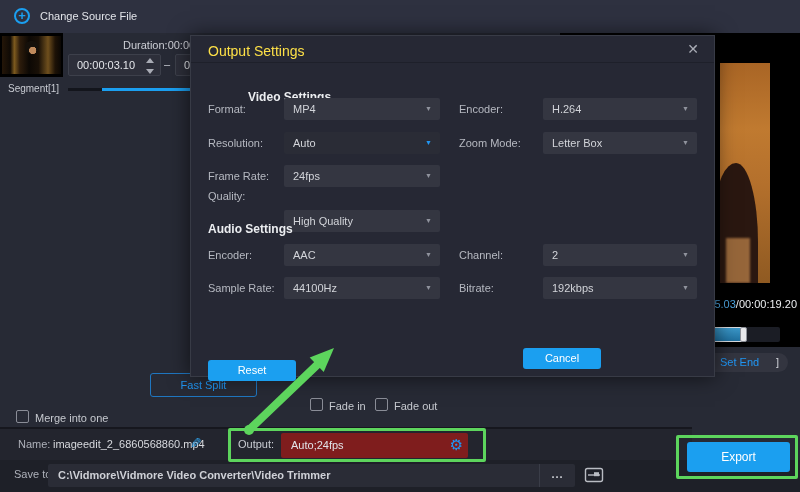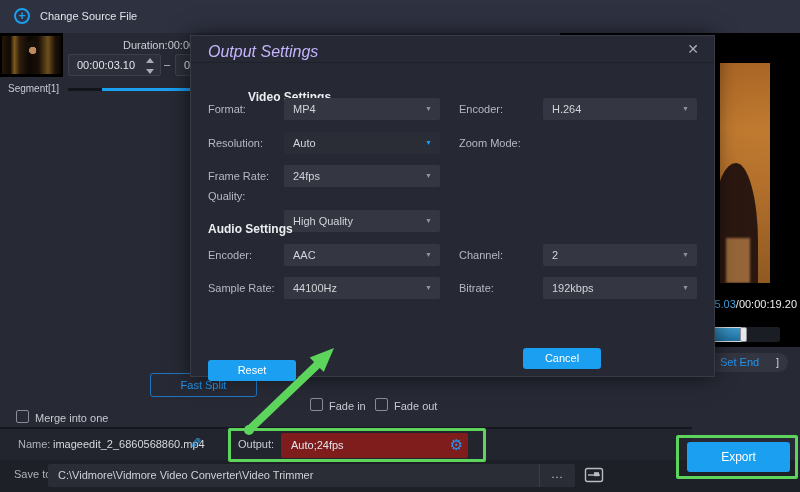--- a/index.html
+++ b/index.html
@@ -47,21 +47,21 @@
   .vol-fill { position:absolute; left:0; top:0; width:84px; height:15px; background:linear-gradient(180deg,#3b97c8,#1f6f9e); border:1px solid #d8dade; border-radius:2px; }
   .vol-handle { position:absolute; left:80px; top:0; width:7px; height:15px; background:#e9e9ec; border:1px solid #8e9199; border-radius:2px; }
   .set-end-pill { position:absolute; left:140px; top:320px; width:88px; height:19px; background:#333540; border-radius:10px; }
   .set-end-pill .br-l { position:absolute; left:7px; top:3px; color:#d0d2d8; }
   .set-end-pill .lbl { position:absolute; left:20px; top:3px; color:#2196f3; }
   .set-end-pill .br-r { position:absolute; right:9px; top:3px; color:#d0d2d8; }
 
   
   .dialog { position:absolute; left:190px; top:35px; width:525px; height:342px; background:#262834; border:1px solid #383b46; box-shadow:0 0 20px rgba(0,0,0,.6); z-index:5; }
   .dlg-header { position:absolute; left:0; top:0; width:100%; height:27px; border-bottom:1px solid #1e202a; }
-  .dlg-title { position:absolute; left:17px; top:7px; font-size:16px; color:#c4b5fd;font-style:italic; }
+  .dlg-title { position:absolute; left:17px; top:7px; font-size:14px; color:#fde047; }
   .dlg-close { position:absolute; right:12px; top:4px; width:18px; height:18px; color:#a9acb5; font-size:14px; line-height:18px; text-align:center; cursor:default; }
   .dlg-h2 { position:absolute; left:17px; font-size:12px; font-weight:bold; color:#eceef1; }
   .fld-label { position:absolute; color:#b6b9c1; }
   .dd { position:absolute; height:22px; background:#343641; border-radius:2px; color:#d2d4d9; line-height:22px; padding-left:9px; }
   .dd .arr { position:absolute; right:8px; top:0; font-size:7px; color:#90939d; line-height:22px; }
   .dd.active { background:#2a2c36; }
   .dd.active .arr { color:#2196f3; }
   .dd.c1 { left:93px; width:156px; }
   .dd.c2 { left:352px; width:154px; }
   .lb1 { left:17px; }
@@ -76,21 +76,21 @@
   
   .bar1 { position:absolute; left:0; top:427px; width:692px; height:33px; background:#23252e; border-top:2px solid #16171e; z-index:3; }
   .bar2 { position:absolute; left:0; top:460px; width:800px; height:32px; background:#1e2028; z-index:3; }
   .bar-label { position:absolute; color:#aeb1ba; }
   .file-name { position:absolute; left:53px; top:9px; color:#d7d9de; }
   .edit-icon { position:absolute; left:190px; top:6px; color:#2e9fe6; font-size:14px; transform:scaleX(-1); }
   .out-label { position:absolute; left:238px; top:9px; color:#c9ccd3; }
   .out-field { position:absolute; left:281px; top:4px; width:187px; height:25px; background:#7f1d1d; border-radius:2px; }
   .out-value { position:absolute; left:10px; top:6px; color:#e2e4e9; }
   .gear-icon { position:absolute; right:5px; top:3px; color:#2196f3; font-size:15px; }
-  .save-field { position:absolute; left:48px; top:4px; width:527px; height:23px; background:#2a2c36; border-radius:2px; }
+  .save-field { position:absolute; left:48px; top:4px; width:527px; height:23px; background:#2a2c36; border-radius:2px;font-weight:bold; }
   .save-path { position:absolute; left:10px; top:5px; color:#cfd1d7; }
   .browse-btn { position:absolute; right:0; top:0; width:36px; height:23px; border-left:1px solid #3a3d48; color:#d0d2d8; text-align:center; line-height:20px; letter-spacing:1px; }
   .folder-btn { position:absolute; left:583px; top:4px; width:22px; height:22px; }
   .export-btn { position:absolute; left:687px; top:442px; width:103px; height:30px; background:#1b9ff0; border-radius:3px; color:#fff; font-size:12px; text-align:center; line-height:30px; z-index:6; }
 
   
   .hl-box { position:absolute; border:3px solid #5dd55d; border-radius:2px; z-index:10; pointer-events:none; }
   .hl-output { left:228px; top:428px; width:258px; height:34px; }
   .hl-export { left:676px; top:435px; width:122px; height:44px; z-index:10; }
   .arrow-svg { position:absolute; left:235px; top:342px; z-index:10; pointer-events:none; }
@@ -164,20 +164,21 @@
     <div class="dlg-h2" style="top:54px;margin-left:40px;">Video Settings</div>
 
     <div class="fld-label lb1" style="top:67px;">Format:</div>
     <div class="dd c1" style="top:62px;"><span>MP4</span><span class="arr">▼</span></div>
     <div class="fld-label lb2" style="top:67px;">Encoder:</div>
     <div class="dd c2" style="top:62px;"><span>H.264</span><span class="arr">▼</span></div>
 
     <div class="fld-label lb1" style="top:101px;">Resolution:</div>
     <div class="dd c1 active" style="top:96px;"><span>Auto</span><span class="arr">▼</span></div>
     <div class="fld-label lb2" style="top:101px;">Zoom Mode:</div>
+    <div class="dd c2" style="top:96px;"><span>Letter Box</span><span class="arr">▼</span></div>
 
     <div class="fld-label lb1" style="top:134px;">Frame Rate:</div>
     <div class="dd c1" style="top:129px;"><span>24fps</span><span class="arr">▼</span></div>
 
     <div class="fld-label lb1" style="top:154px;">Quality:</div>
     <div class="dd c1" style="top:174px;"><span>High Quality</span><span class="arr">▼</span></div>
 
     <div class="dlg-h2" style="top:186px;">Audio Settings</div>
 
     <div class="fld-label lb1" style="top:213px;">Encoder:</div>

